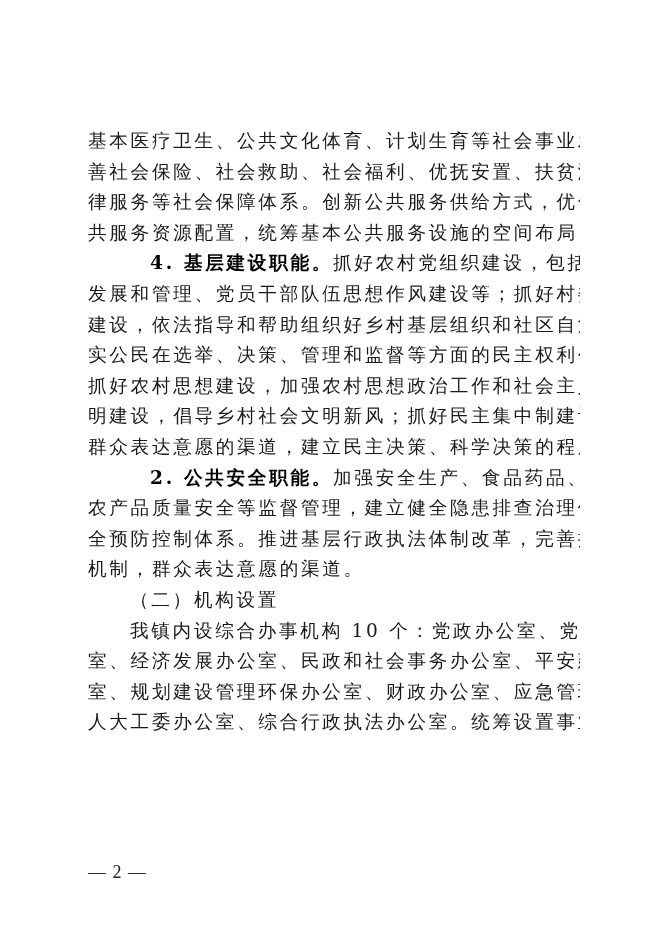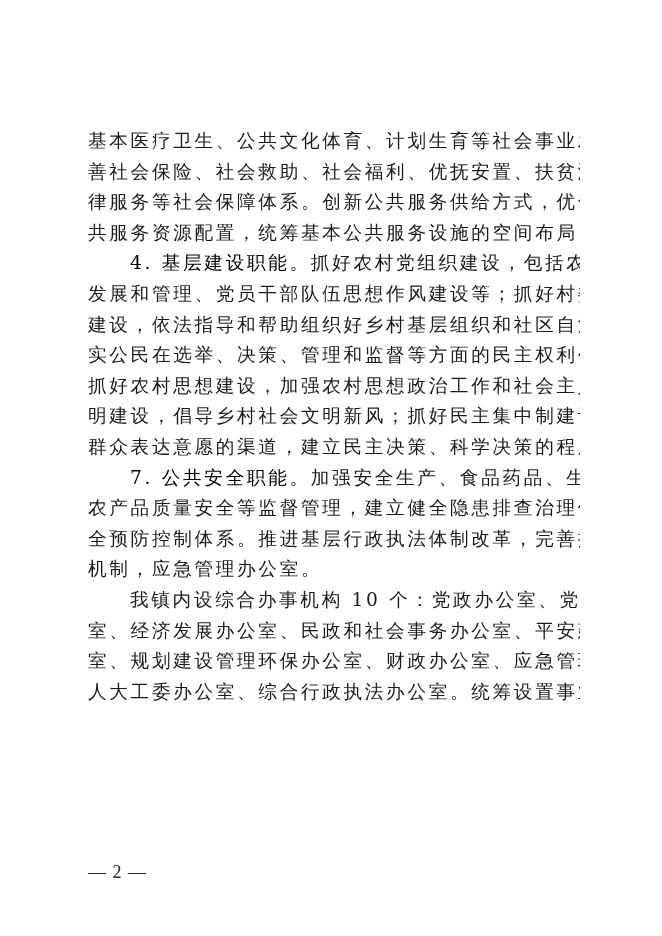--- a/index.html
+++ b/index.html
@@ -14,21 +14,21 @@
   }
   .line {
     height: 30.6px;
     line-height: 30.6px;
     font-size: 18.6px;
     letter-spacing: 2.7px;
     white-space: nowrap;
     overflow: hidden;
   }
   .indent { padding-left: 42px; }
-  .bold { font-weight: normal; color: #000; }
+  .bold { font-weight: bold; color: #000; margin-left: 20px; }
   .footer {
     position: absolute;
     left: 88px;
     top: 862px;
     font-family: "Liberation Serif", "DejaVu Serif", serif;
     font-size: 18px;
     color: #222;
     letter-spacing: 1px;
   }
 </style>
@@ -42,25 +42,26 @@
   <div class="line">共服务资源配置，统筹基本公共服务设施的空间布局，实现基</div>
 
   <div class="line indent"><span class="bold">4. 基层建设职能。</span><span>抓好农村党组织建设，包括农村党员的</span></div>
   <div class="line">发展和管理、党员干部队伍思想作风建设等；抓好村委会班子</div>
   <div class="line">建设，依法指导和帮助组织好乡村基层组织和社区自治，为落</div>
   <div class="line">实公民在选举、决策、管理和监督等方面的民主权利创造条件；</div>
   <div class="line">抓好农村思想建设，加强农村思想政治工作和社会主义精神文</div>
   <div class="line">明建设，倡导乡村社会文明新风；抓好民主集中制建设，敞开</div>
   <div class="line">群众表达意愿的渠道，建立民主决策、科学决策的程序和机制。</div>
 
-  <div class="line indent"><span class="bold">7. 公共安全职能。</span><span>加强安全生产、食品药品、生态建设、</span></div>
+  <div class="line indent"><span class="bold">2. 公共安全职能。</span><span>加强安全生产、食品药品、生态建设、</span></div>
   <div class="line">农产品质量安全等监督管理，建立健全隐患排查治理体系和安</div>
   <div class="line">全预防控制体系。推进基层行政执法体制改革，完善执法保障</div>
-  <div class="line">机制，应急管理办公室。</div>
+  <div class="line">机制，群众表达意愿的渠道。</div>
 
+  <div class="line indent">（二）机构设置</div>
 
   <div class="line indent">我镇内设综合办事机构 10 个：党政办公室、党群工作办公</div>
   <div class="line">室、经济发展办公室、民政和社会事务办公室、平安建设办公</div>
   <div class="line">室、规划建设管理环保办公室、财政办公室、应急管理办公室、</div>
   <div class="line">人大工委办公室、综合行政执法办公室。统筹设置事业站所 7</div>
 </div>
 
 <div class="footer">— 2 —</div>
 
 </body></html>

